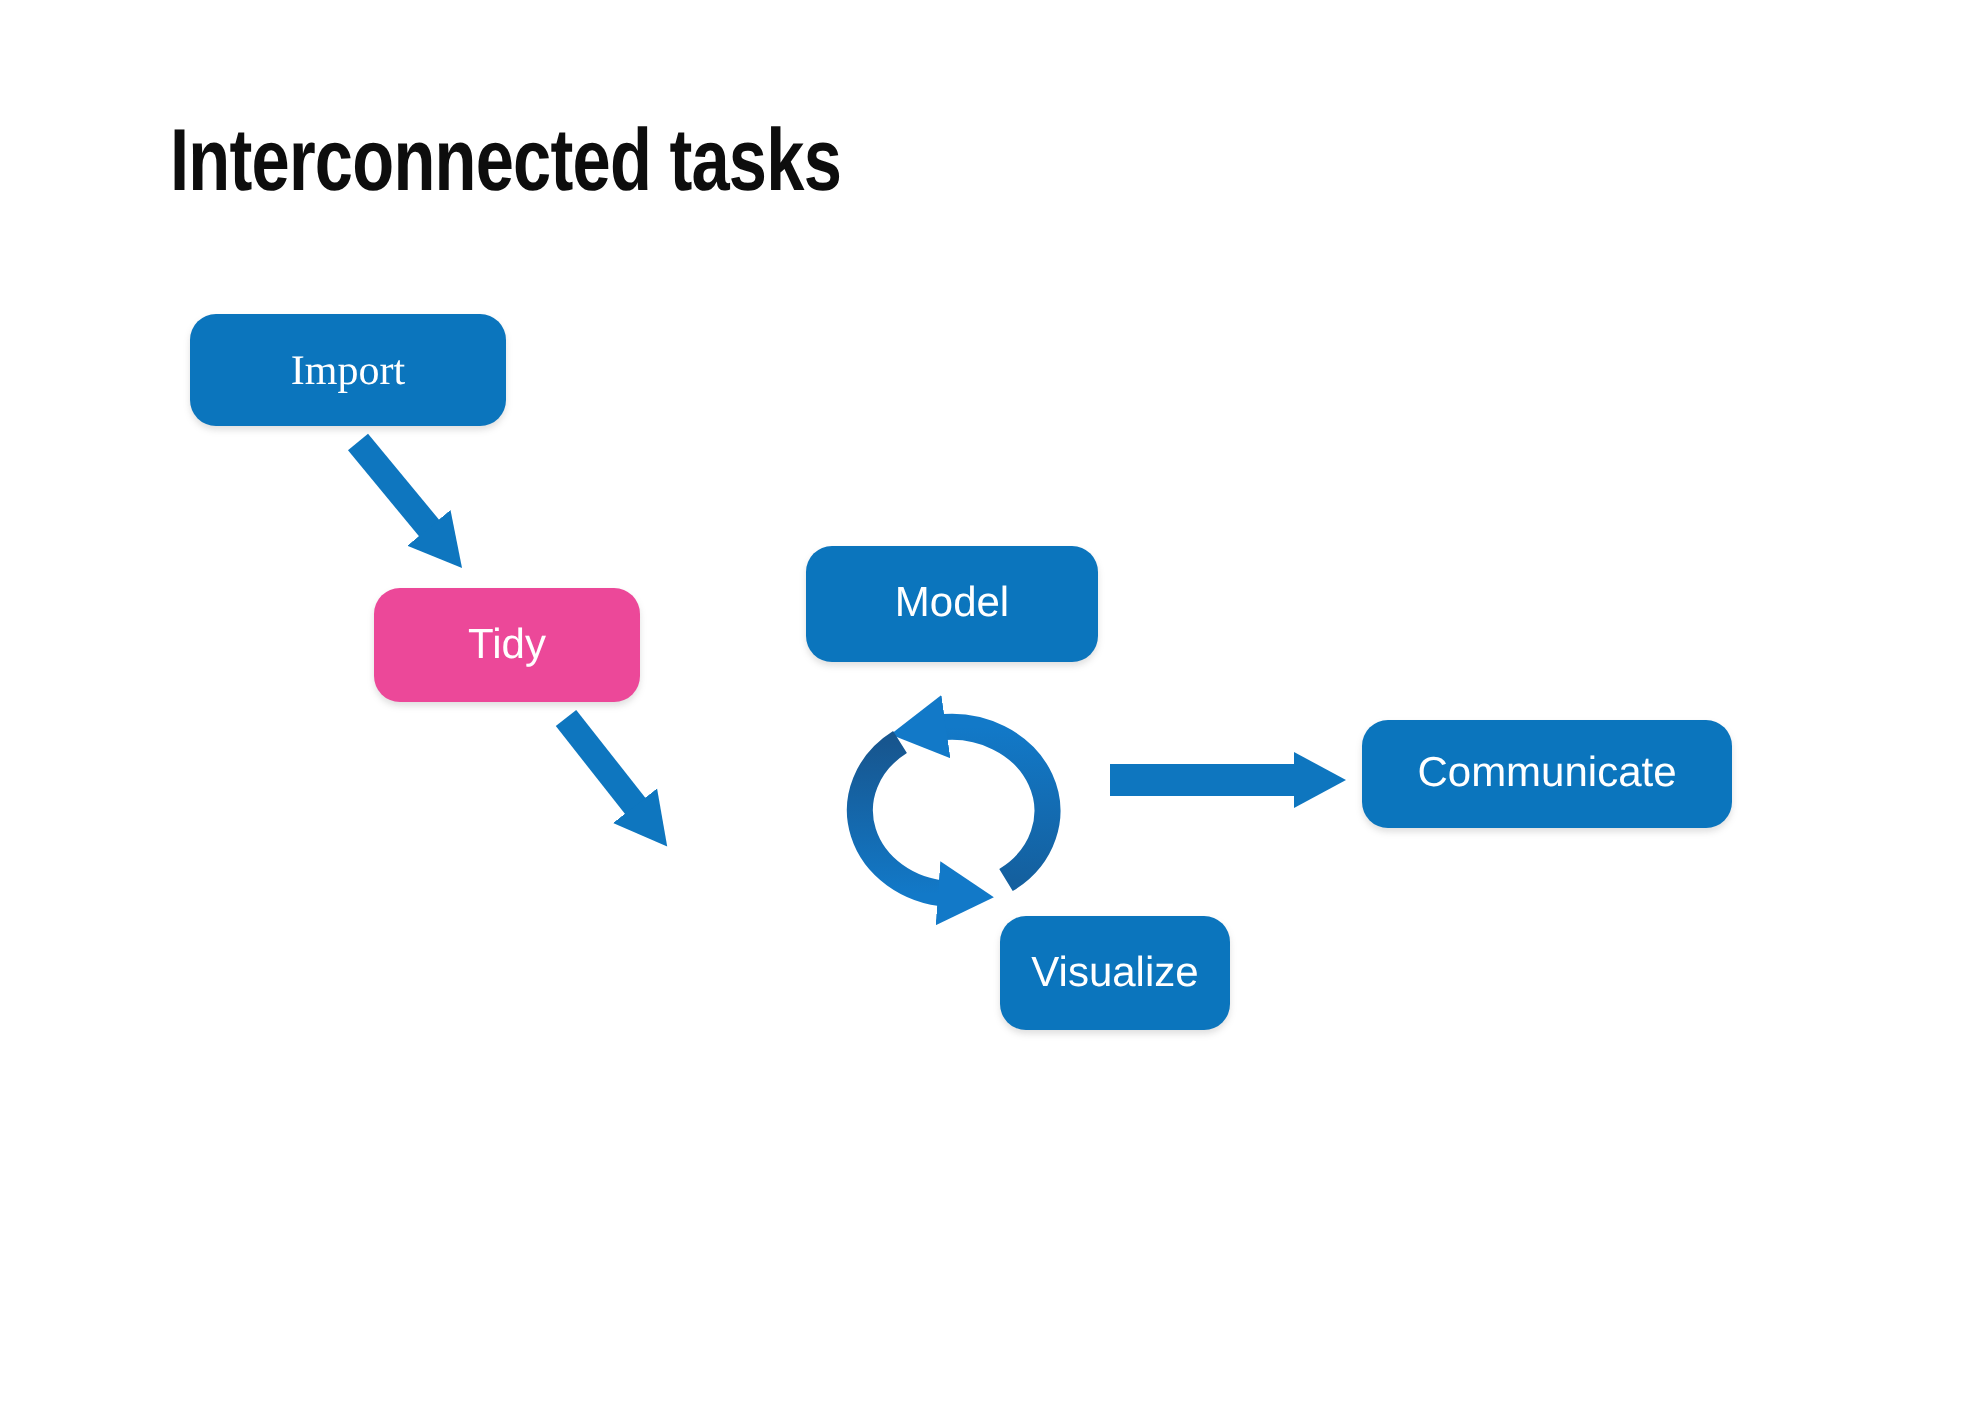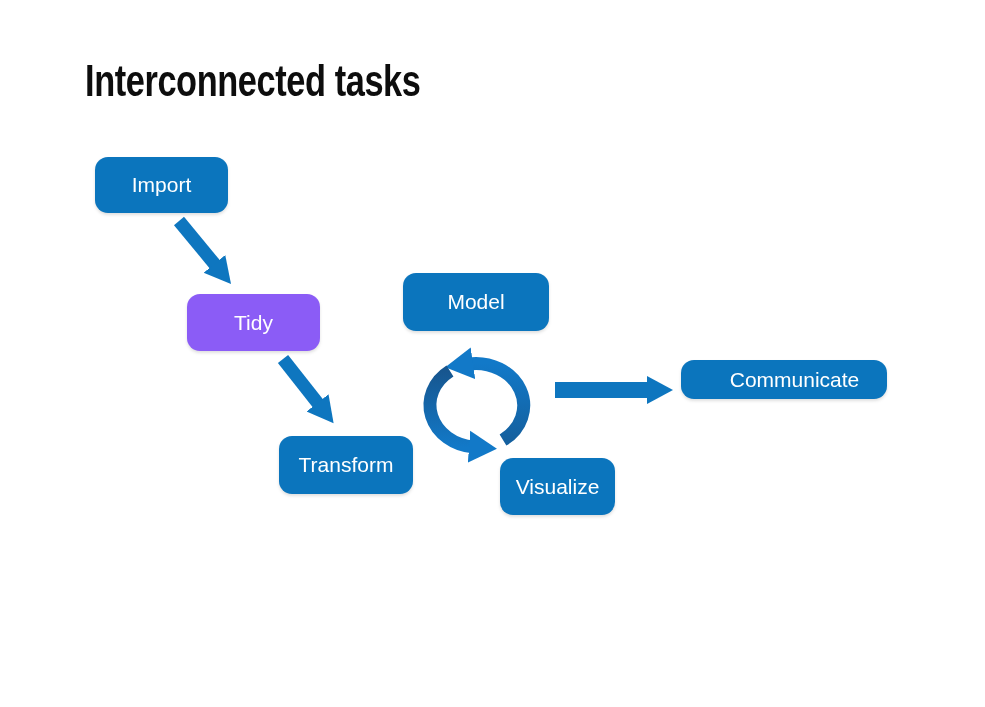--- a/index.html
+++ b/index.html
@@ -35,26 +35,26 @@
     position: absolute;
     display: flex;
     align-items: center;
     justify-content: center;
     border-radius: 13px;
     color: #ffffff;
     font-size: 21px;
     box-shadow: 0 2px 3px rgba(130,130,130,0.25);
     user-select: none;
   }
-  .node-import      { left:  95px; top: 157px; width: 133px; height: 56px; }
+  .node-import      { left:  95px; top: 157px; width: 158px; height: 56px; font-family: Liberation Serif, serif; }
   .node-tidy        { left: 187px; top: 294px; width: 133px; height: 57px; }
   .node-transform   { left: 279px; top: 436px; width: 134px; height: 58px; }
   .node-model       { left: 403px; top: 273px; width: 146px; height: 58px; }
   .node-visualize   { left: 500px; top: 458px; width: 115px; height: 57px; }
-  .node-communicate { left: 681px; top: 360px; width: 185px; height: 39px; padding-left: 21px; }
+  .node-communicate { left: 681px; top: 360px; width: 185px; height: 54px; }
 </style>
 </head>
 <body>
 
 <div class="slide">
 
   <h1 class="title" style="color: rgb(13, 13, 13);">Interconnected tasks</h1>
 
   <svg class="connectors" viewBox="0 0 985 707" xmlns="http://www.w3.org/2000/svg">
     <defs>
@@ -80,23 +80,22 @@
 
     <line x1="555" y1="390" x2="651" y2="390" stroke-width="16" marker-end="url(#mh)" stroke="#0e76bf"></line>
 
     <path d="M 503 440 A 48 42 0 0 0 468 364" fill="none" stroke="url(#gradR)" stroke-width="13" marker-end="url(#ch)"></path>
 
     <path d="M 450 371 A 48 42 0 0 0 474 447" fill="none" stroke="url(#gradL)" stroke-width="13" marker-end="url(#ch)"></path>
   </svg>
 
   <div class="node node-import" style="background-color: rgb(11, 117, 189);">Import</div>
 
-  <div class="node node-tidy" style="background-color: #8b5cf6;">Tidy</div>
+  <div class="node node-tidy" style="background-color: #ec4899;">Tidy</div>
 
-  <div class="node node-transform" style="background-color: rgb(11, 117, 189);">Transform</div>
 
   <div class="node node-model" style="background-color: rgb(11, 117, 189);">Model</div>
 
   <div class="node node-visualize" style="background-color: rgb(11, 117, 189);">Visualize</div>
 
   <div class="node node-communicate" style="background-color: rgb(11, 117, 189);">Communicate</div>
 
 </div>
 
 </body></html>

